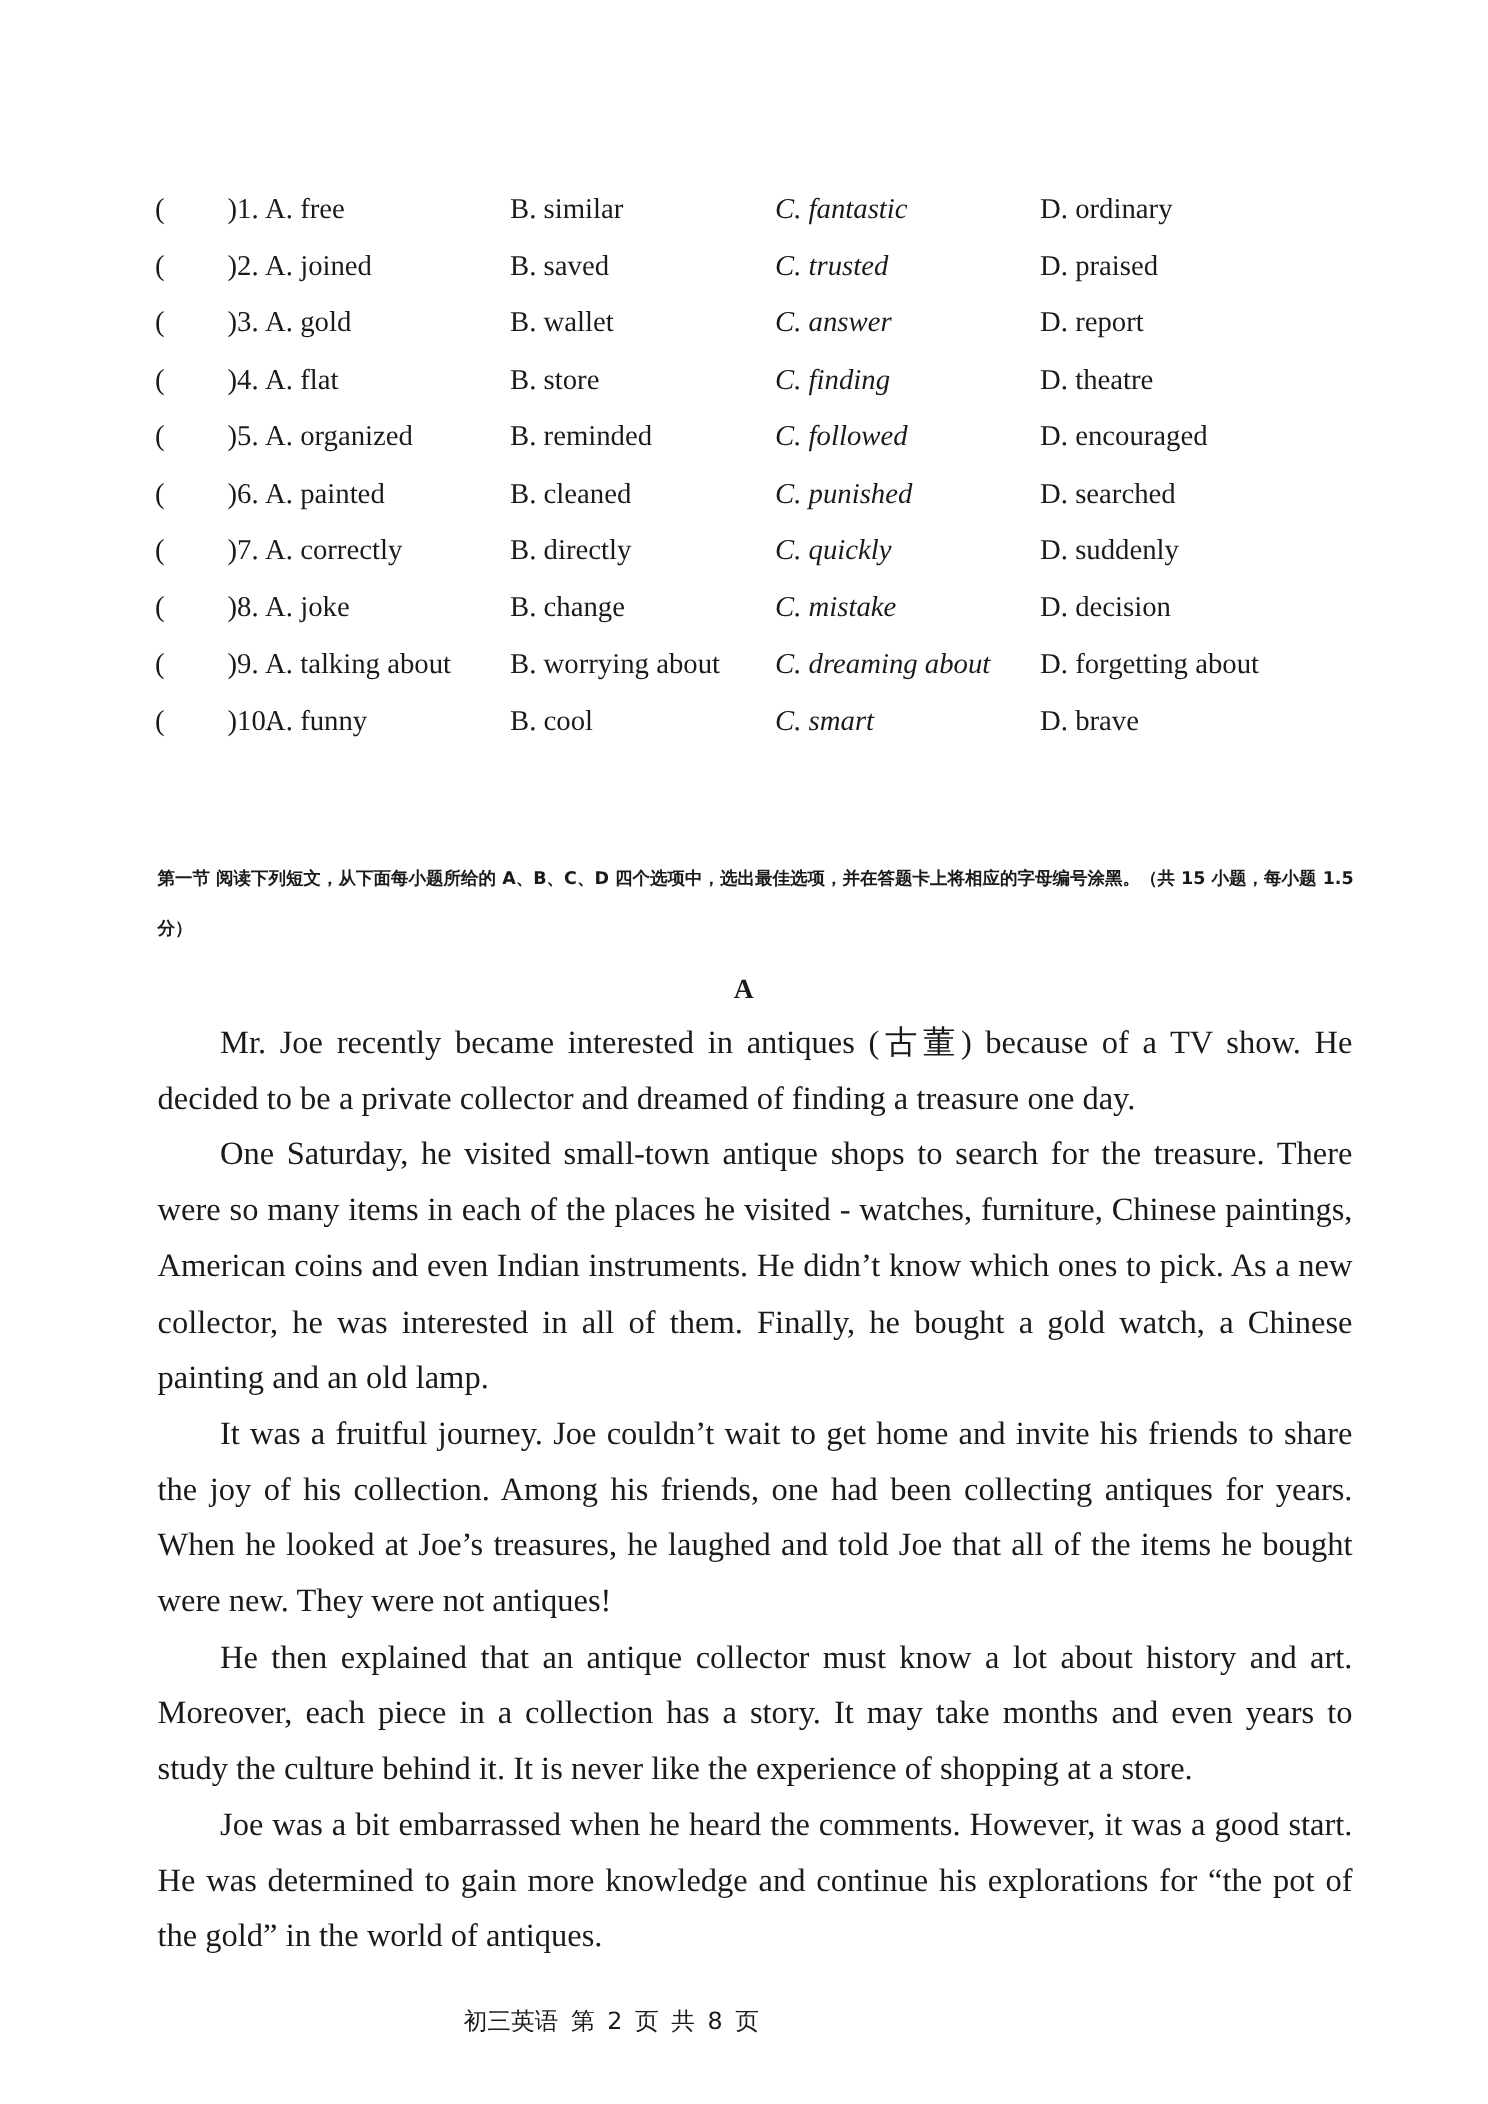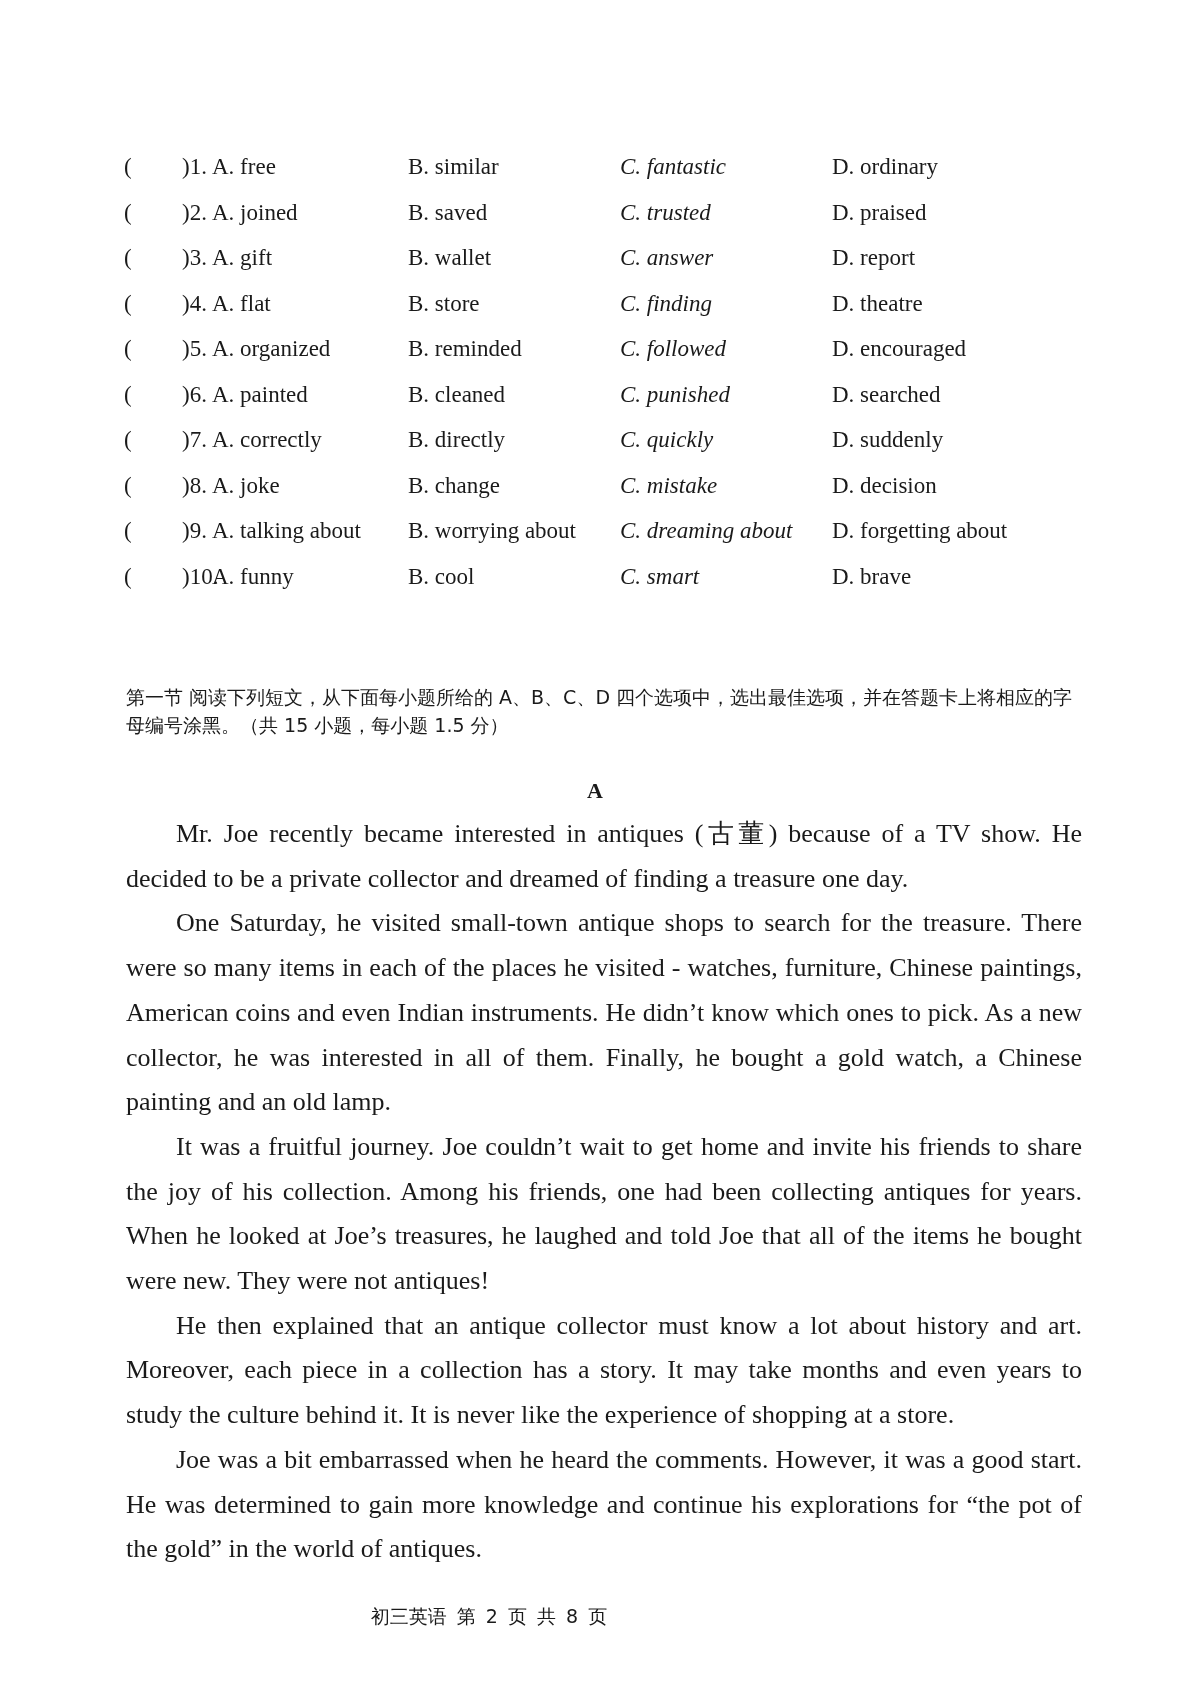--- a/index.html
+++ b/index.html
@@ -21,22 +21,22 @@
   .c-d { left: 708px; }
 
   
   .section-title {
     position: absolute; left: 126px; top: 638px;
     font-family: "DejaVu Sans", sans-serif; font-weight: bold; font-size: 24px;
     letter-spacing: 0px;
   }
   .instructions {
     position: absolute; left: 126px; top: 683px; width: 960px;
-    font-family: "DejaVu Sans", sans-serif; font-weight: normal; font-size: 19px;
-    line-height: 28px;
+    font-family: "DejaVu Sans", sans-serif; font-weight: bold; font-size: 14px;
+    line-height: 40px;
   }
   .passage-label {
     position: absolute; left: 0; width: 1190px; top: 778px; text-align: center;
     font-weight: bold; font-size: 22px;
   }
 
   
   .passage {
     position: absolute; left: 126px; top: 812px; width: 956px;
     font-size: 26px; line-height: 44.7px; text-align: justify;
@@ -67,21 +67,21 @@
       <span class="c-paren">(</span>
       <span class="c-num">)2.</span>
       <span class="c-a">A. joined</span>
       <span class="c-b">B. saved</span>
       <span class="c-c">C. trusted</span>
       <span class="c-d">D. praised</span>
     </div>
     <div class="opt-row">
       <span class="c-paren">(</span>
       <span class="c-num">)3.</span>
-      <span class="c-a">A. gift</span>
+      <span class="c-a">A. gold</span>
       <span class="c-b">B. wallet</span>
       <span class="c-c">C. answer</span>
       <span class="c-d">D. report</span>
     </div>
     <div class="opt-row">
       <span class="c-paren">(</span>
       <span class="c-num">)4.</span>
       <span class="c-a">A. flat</span>
       <span class="c-b">B. store</span>
       <span class="c-c">C. finding</span>

